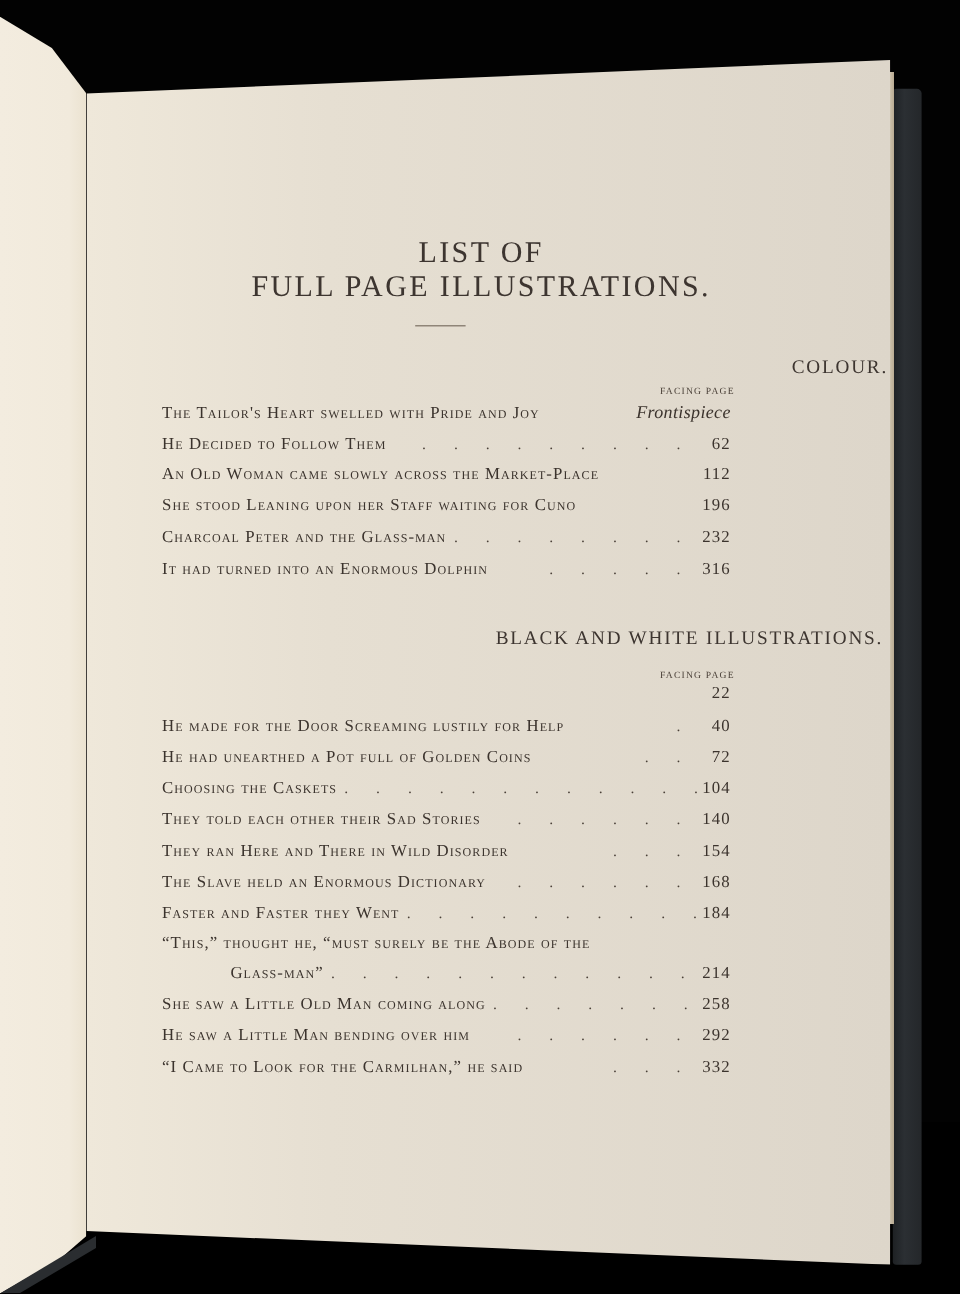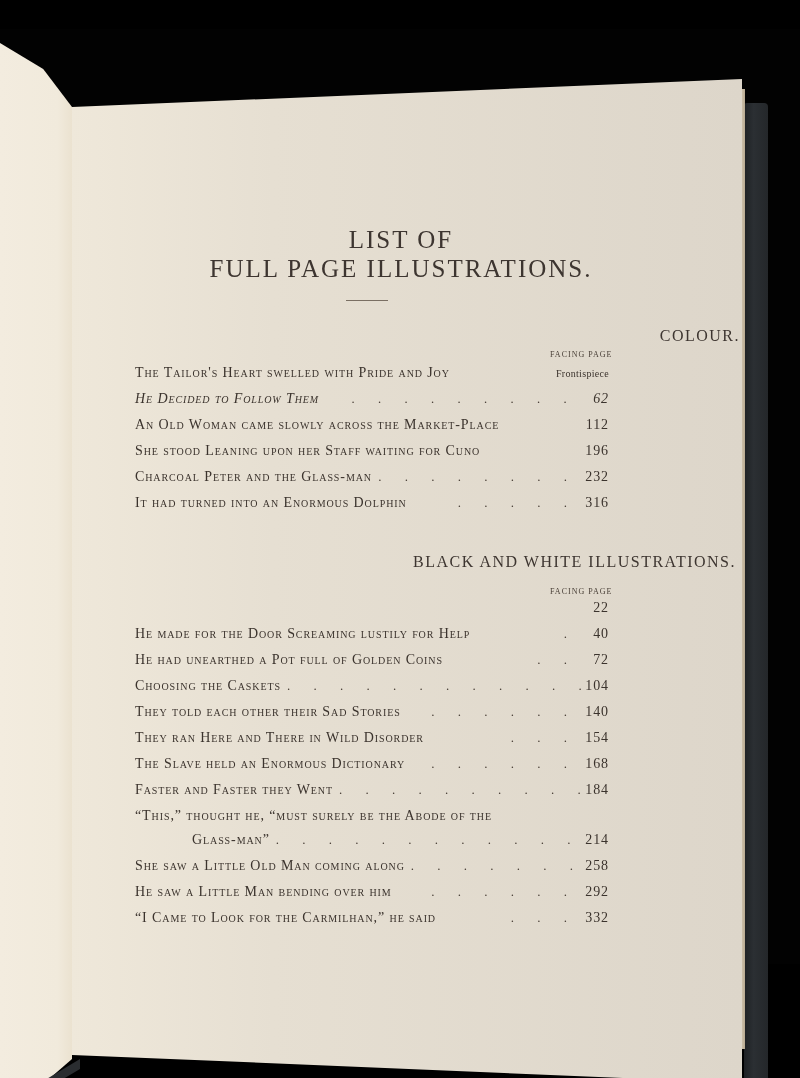--- a/index.html
+++ b/index.html
@@ -8,21 +8,20 @@
       width: 800px;
       height: 1078px;
       background: #000;
       overflow: hidden;
     }
     .stage {
       position: relative;
       width: 800px;
       height: 935px;
       background: #020202;
-      margin-top: 29px;
     }
     
     .left-page {
       position: absolute;
       left: 0;
       top: 0;
       width: 72px;
       height: 1078px;
       background: linear-gradient(90deg, #f3ecdf 0%, #f1eadc 80%, #ebe2d0 100%);
       clip-path: polygon(0 14px, 60% 40px, 100% 78px, 100% 1030px, 68% 1050px, 0 1078px);
@@ -125,21 +124,22 @@
       padding: 0 6px;
       font-size: 13px;
     }
     .entry .page-no {
       flex: 0 0 auto;
       text-align: right;
       min-width: 26px;
       font-size: 14px;
     }
     .entry .page-no.italic {
-      font-size: 10px;
+      font-style: italic;
+      font-size: 15px;
       letter-spacing: 0.3px;
     }
     .entry.cont {
       left: 120px;
       width: 417px;
     }
   </style>
 </head>
 <body>
 
@@ -155,21 +155,21 @@
     <div class="rule"></div>
 
     <div class="section-heading" style="top:248px; left:-2px;">COLOUR.</div>
     <div class="facing-label" style="top:271px; left:478px;">FACING PAGE</div>
 
     <div class="entry" style="top:286px;">
       <span class="title">The Tailor's Heart swelled with Pride and Joy</span>
       <span class="dots"></span>
       <span class="page-no italic">Frontispiece</span>
     </div>
-    <div class="entry" style="top:312px;font-style:italic;">
+    <div class="entry" style="top:312px;">
       <span class="title">He Decided to Follow Them</span>
       <span class="dots">. . . . . . . . .</span>
       <span class="page-no">62</span>
     </div>
     <div class="entry" style="top:338px;">
       <span class="title">An Old Woman came slowly across the Market-Place</span>
       <span class="dots"></span>
       <span class="page-no">112</span>
     </div>
     <div class="entry" style="top:364px;">

